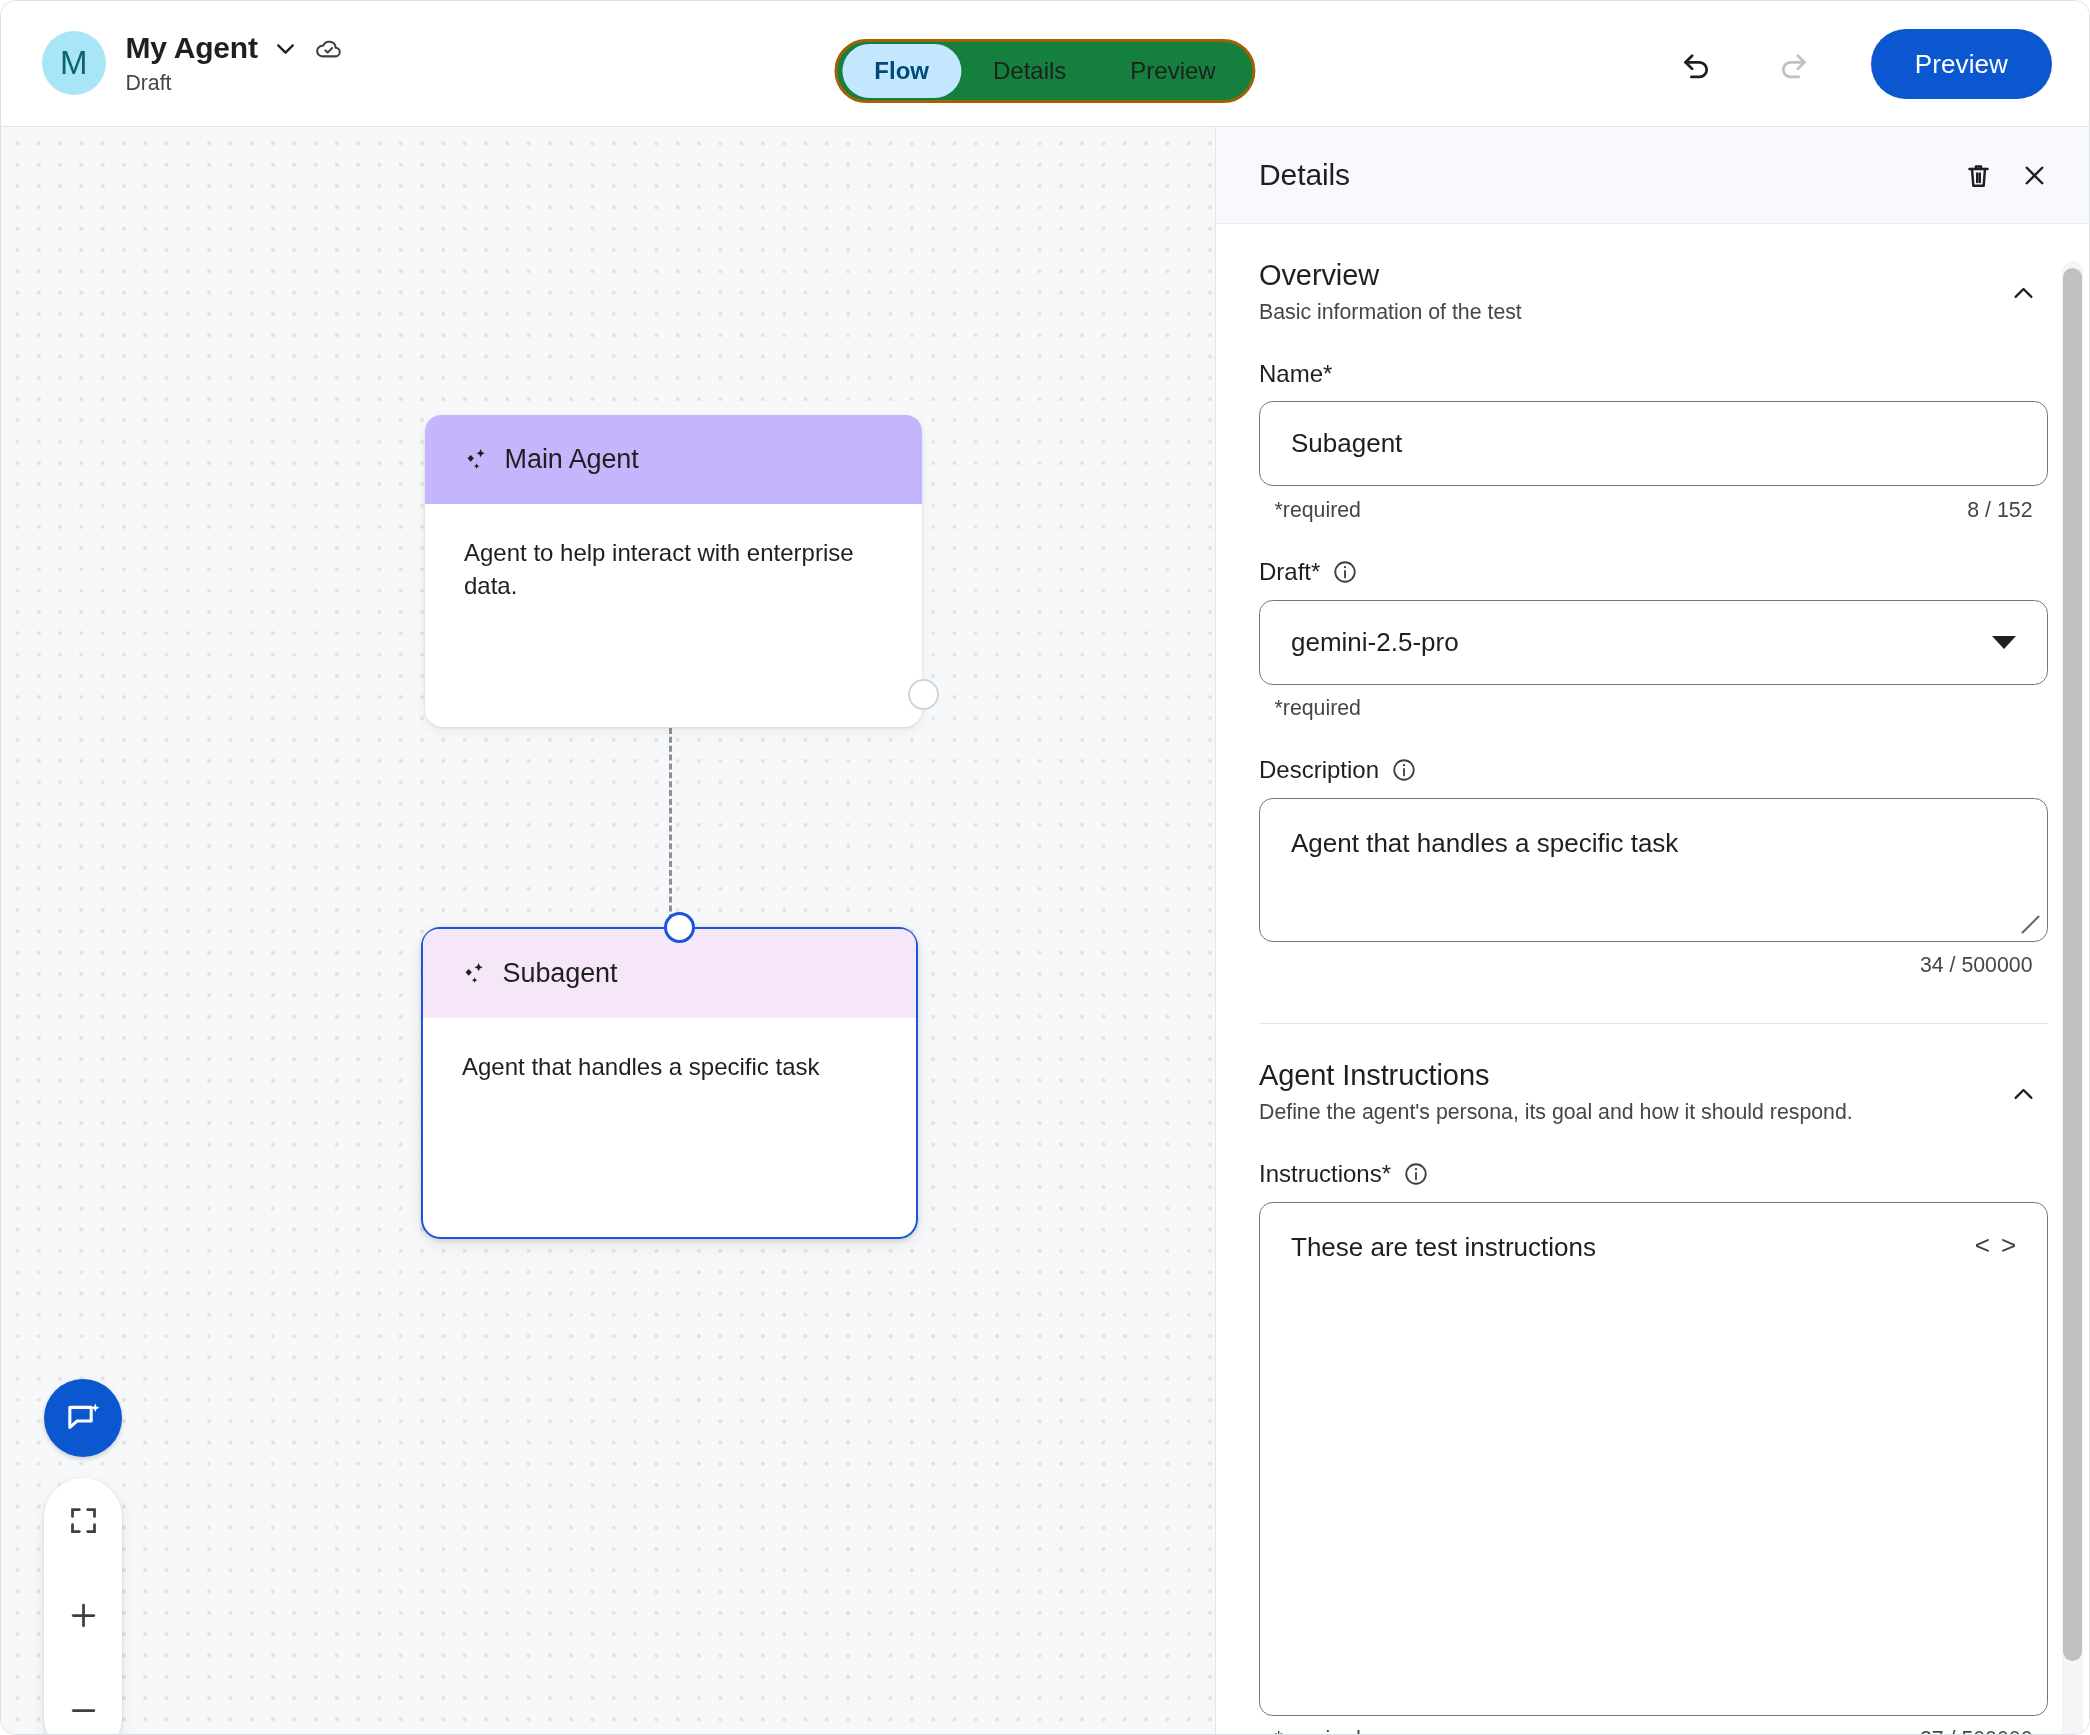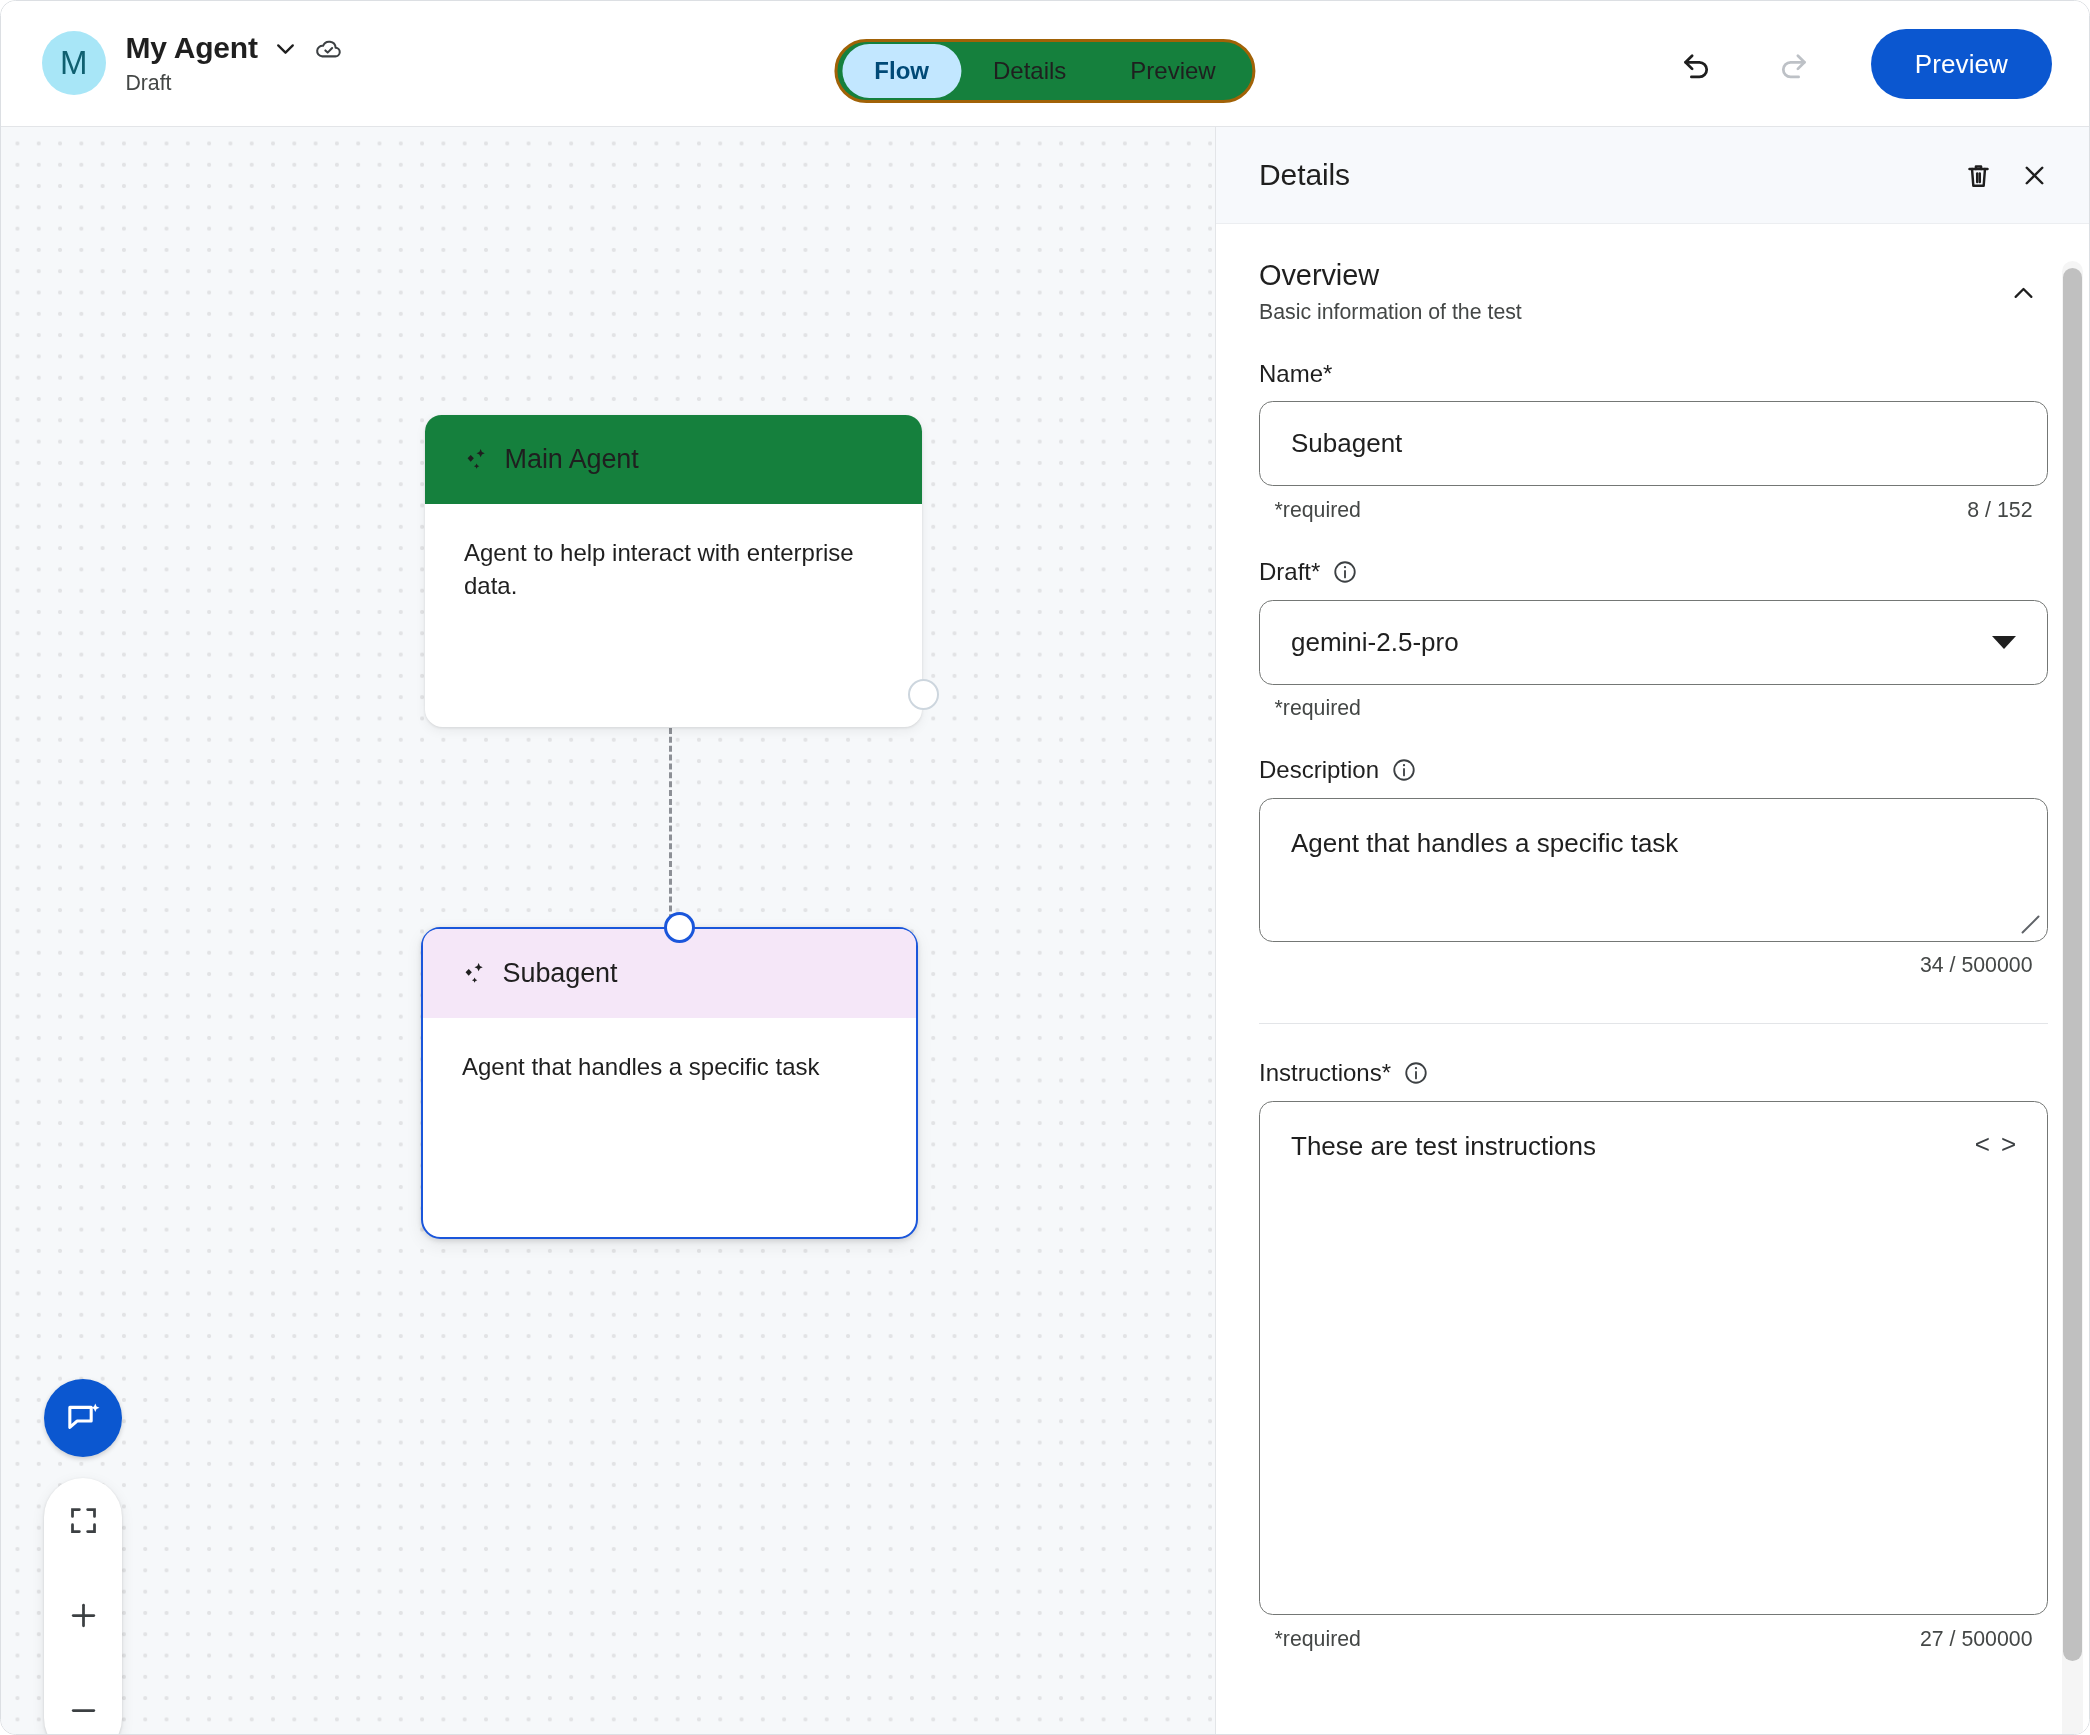--- a/index.html
+++ b/index.html
@@ -98,21 +98,21 @@
     height: 89px; border-radius: 16.5px 16.5px 0 0;
     display: flex; align-items: center; gap: 13.6px;
     padding: 0 37px;
   }
   .node-title { font-size: 27px; color: #1f1f1f; letter-spacing: -0.1px; }
   .node-body { padding: 32px 39px 0 39px; }
   .node-desc { font-size: 24px; line-height: 1.38; color: #1f1f1f; }
   .spark { width: 29px; height: 29px; flex: 0 0 auto; display:block; }
 
   #node-main { left: 424px; top: 288px; }
-  #node-main .node-head { background: #15803d; }
+  #node-main .node-head { background: #c4b5fd; }
   #node-sub {
     left: 420px; top: 800px;
     border: 2.9px solid #1a56db; border-radius: 19.4px;
     box-shadow: 0 1.9px 5.8px rgba(0,0,0,.12), 0 5.8px 17.5px rgba(0,0,0,.07);
   }
   #node-sub .node-head { background: #f5e7f8; border-radius: 15.5px 15.5px 0 0; }
 
   .handle {
     position: absolute; width: 31px; height: 31px;
     border-radius: 50%; background: #fff;
@@ -422,20 +422,31 @@
             <line x1="11" y1="2" x2="2" y2="11"></line>
           </svg>
         </div>
         <div class="helper">
           <span class="right-only">34 / 500000</span>
         </div>
       </div>
 
       <div class="divider"></div>
 
+      <div class="section-head">
+        <div class="txt">
+          <div class="sec-title">Agent Instructions</div>
+          <div class="sec-sub">Define the agent's persona, its goal and how it should respond.</div>
+        </div>
+        <div class="collapse-btn">
+          <svg viewBox="0 0 24 24" fill="none" stroke="#1f1f1f" stroke-width="2" stroke-linecap="round" stroke-linejoin="round">
+              <polyline points="5,15 12,8 19,15"></polyline>
+            </svg>
+        </div>
+      </div>
 
       <div class="field">
         <div class="field-label">
           <span>Instructions*</span>
           <span>
             <svg class="info-i" viewBox="0 0 24 24" fill="none" stroke="#3c4043" stroke-width="1.7" stroke-linecap="round">
               <circle cx="12" cy="12" r="9"></circle>
                 <line x1="12" y1="11" x2="12" y2="17"></line>
                 <circle cx="12" cy="7.6" r="1.05" fill="#3c4043" stroke="none"></circle>
             </svg>

